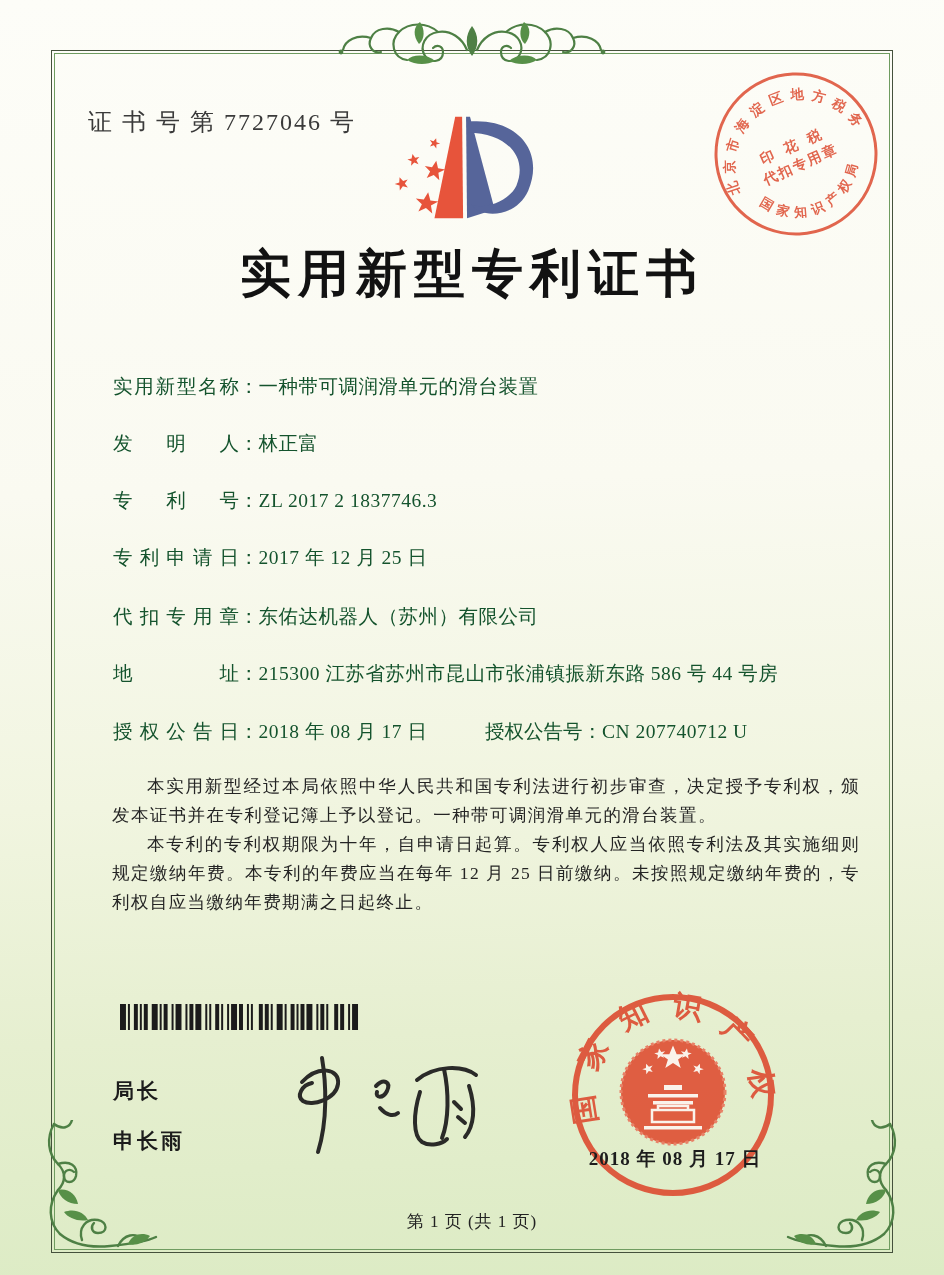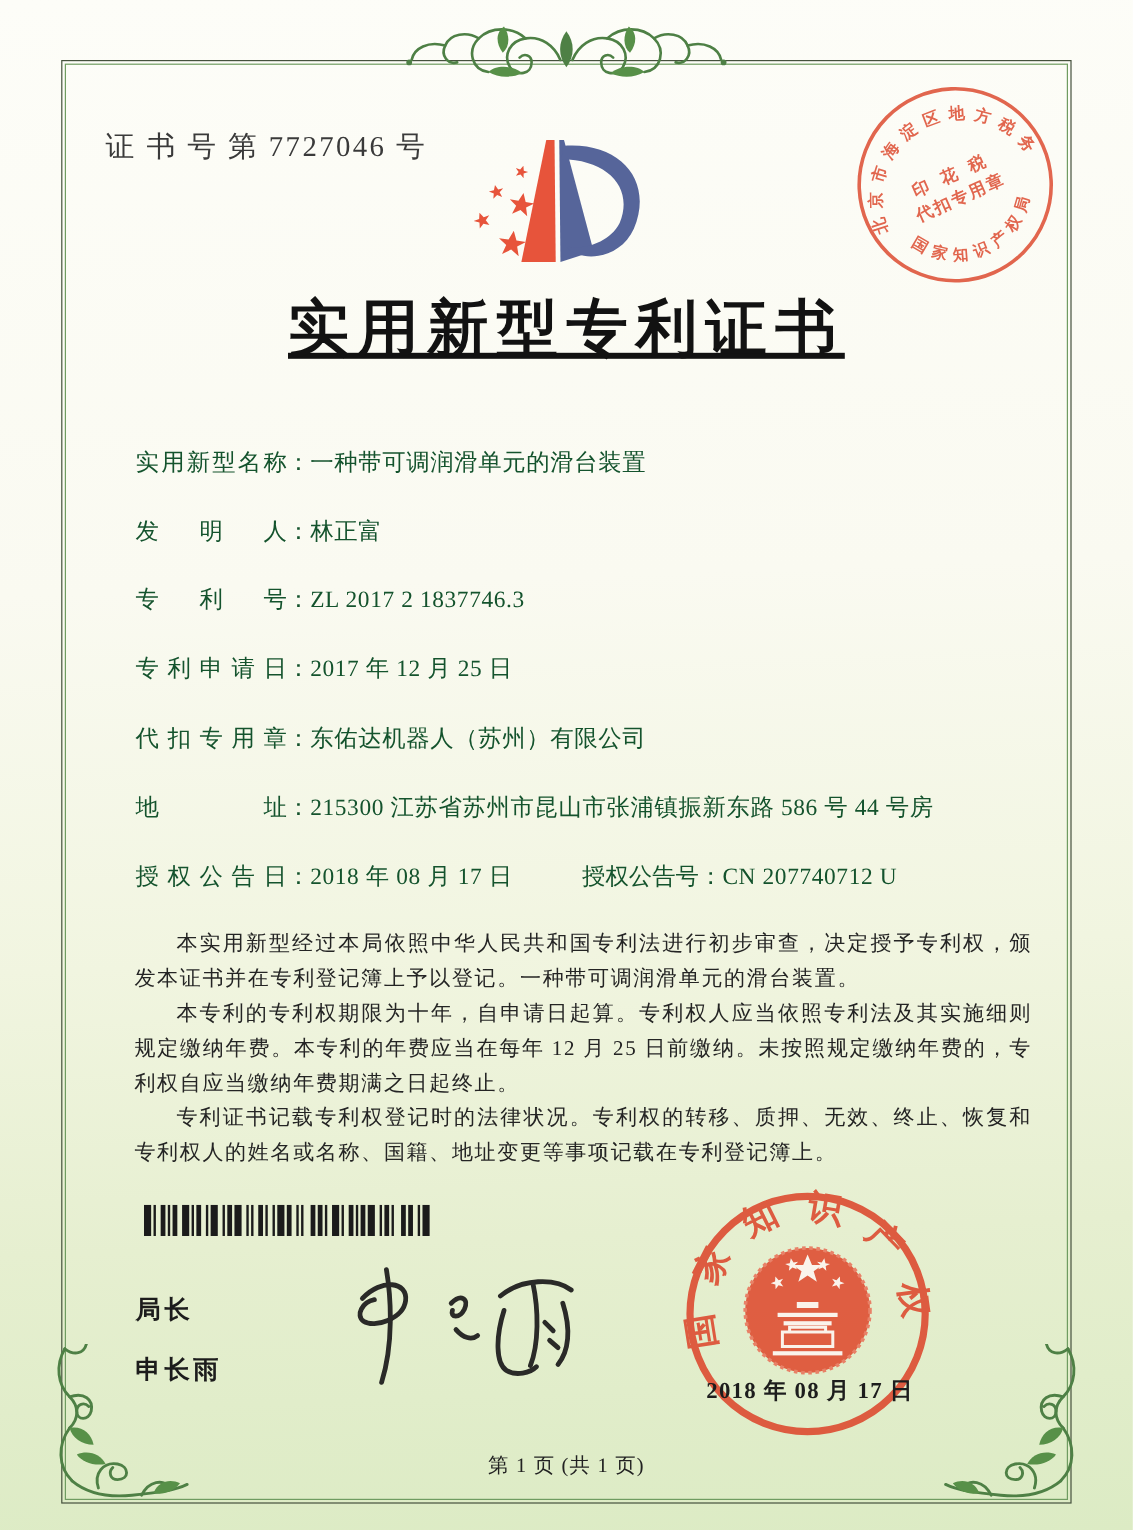--- a/index.html
+++ b/index.html
@@ -10,21 +10,21 @@
     color:#1f1f1f;
   }
   .abs{position:absolute;}
   
   .frame-outer{position:absolute;left:51px;top:50px;right:51px;bottom:22px;border:1.6px solid #45513c;}
   .frame-inner{position:absolute;inset:2px;border:1.2px solid #6f9c60;}
   
   .cert-no{left:88px;top:106px;font-size:24px;letter-spacing:2px;color:#3a3a3a;}
   .logo{left:368px;top:92px;width:204px;height:148px;}
   .seal-top{left:708px;top:66px;width:176px;height:176px;transform:rotate(-24deg);opacity:.85;}
-  .title{left:0;top:240px;width:944px;text-align:center;font-size:51px;font-weight:bold;letter-spacing:7px;color:#121212;text-decoration:underline;}
+  .title{left:0;top:240px;width:944px;text-align:center;font-size:51px;font-weight:bold;letter-spacing:7px;color:#121212;}
   
   .frow{position:absolute;left:113px;font-size:19.5px;line-height:26px;white-space:nowrap;color:#14532d;}
   .flabel{display:inline-block;width:126px;text-align:justify;text-align-last:justify;vertical-align:top;}
   .fcolon{display:inline-block;vertical-align:top;}
   .fvalue{display:inline-block;vertical-align:top;letter-spacing:.5px;}
   .grant-right{position:absolute;left:372px;top:0;white-space:nowrap;}
   
   .paras{left:112px;top:772px;width:748px;font-size:17.5px;line-height:29px;letter-spacing:1.4px;text-align:justify;color:#242424;}
   .paras p{margin:0;text-indent:2em;}
   
@@ -162,21 +162,20 @@
 <div class="frow" style="top:719px;width:760px">
   <span class="flabel">授权公告日</span><span class="fcolon">：</span><span class="fvalue">2018 年 08 月 17 日</span>
   <span class="grant-right">
     <span>授权公告号</span><span>：</span><span class="fvalue">CN 207740712 U</span>
   </span>
 </div>
 
 <div class="abs paras">
   <p>本实用新型经过本局依照中华人民共和国专利法进行初步审查，决定授予专利权，颁发本证书并在专利登记簿上予以登记。一种带可调润滑单元的滑台装置。</p>
   <p>本专利的专利权期限为十年，自申请日起算。专利权人应当依照专利法及其实施细则规定缴纳年费。本专利的年费应当在每年 12 月 25 日前缴纳。未按照规定缴纳年费的，专利权自应当缴纳年费期满之日起终止。</p>
-  <p>专利证书记载专利权登记时的法律状况。专利权的转移、质押、无效、终止、恢复和专利权人的姓名或名称、国籍、地址变更等事项记载在专利登记簿上。</p>
 </div>
 
 <div class="abs barcode">
   <svg viewBox="0 0 240 26" width="240" height="26">
       <g fill="#1b1b1b">
         <rect x="0" y="0" width="5.950413223140496" height="26"></rect>
         <rect x="7.933884297520661" y="0" width="1.9834710743801653" height="26"></rect>
         <rect x="13.884297520661157" y="0" width="3.9669421487603307" height="26"></rect>
         <rect x="19.834710743801654" y="0" width="1.9834710743801653" height="26"></rect>
         <rect x="23.801652892561986" y="0" width="3.9669421487603307" height="26"></rect>

